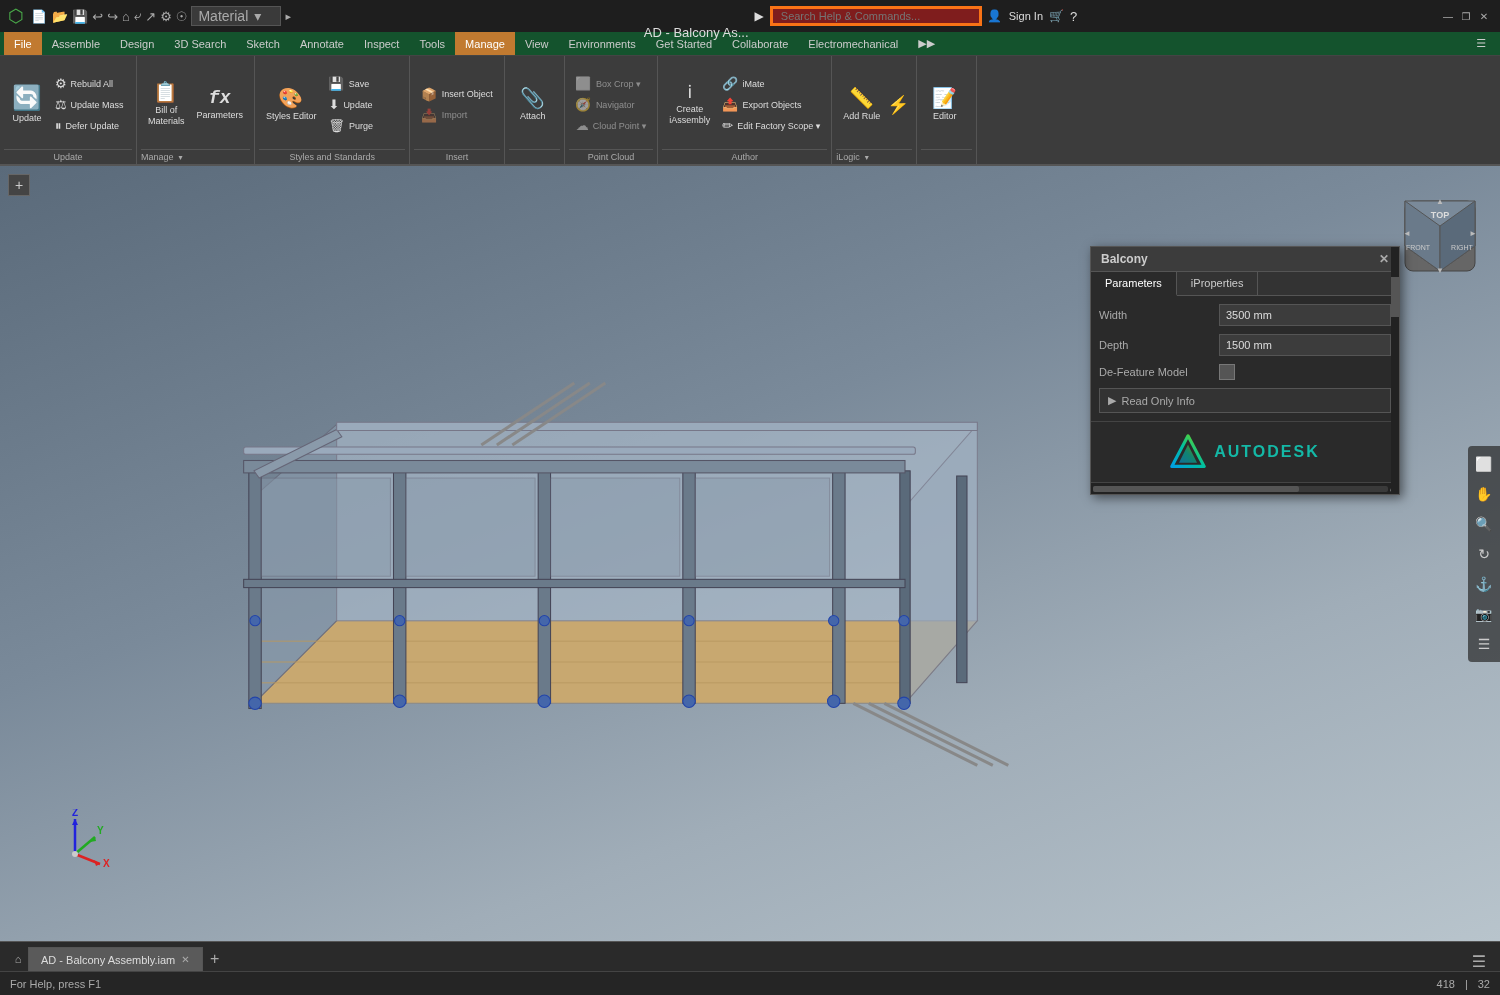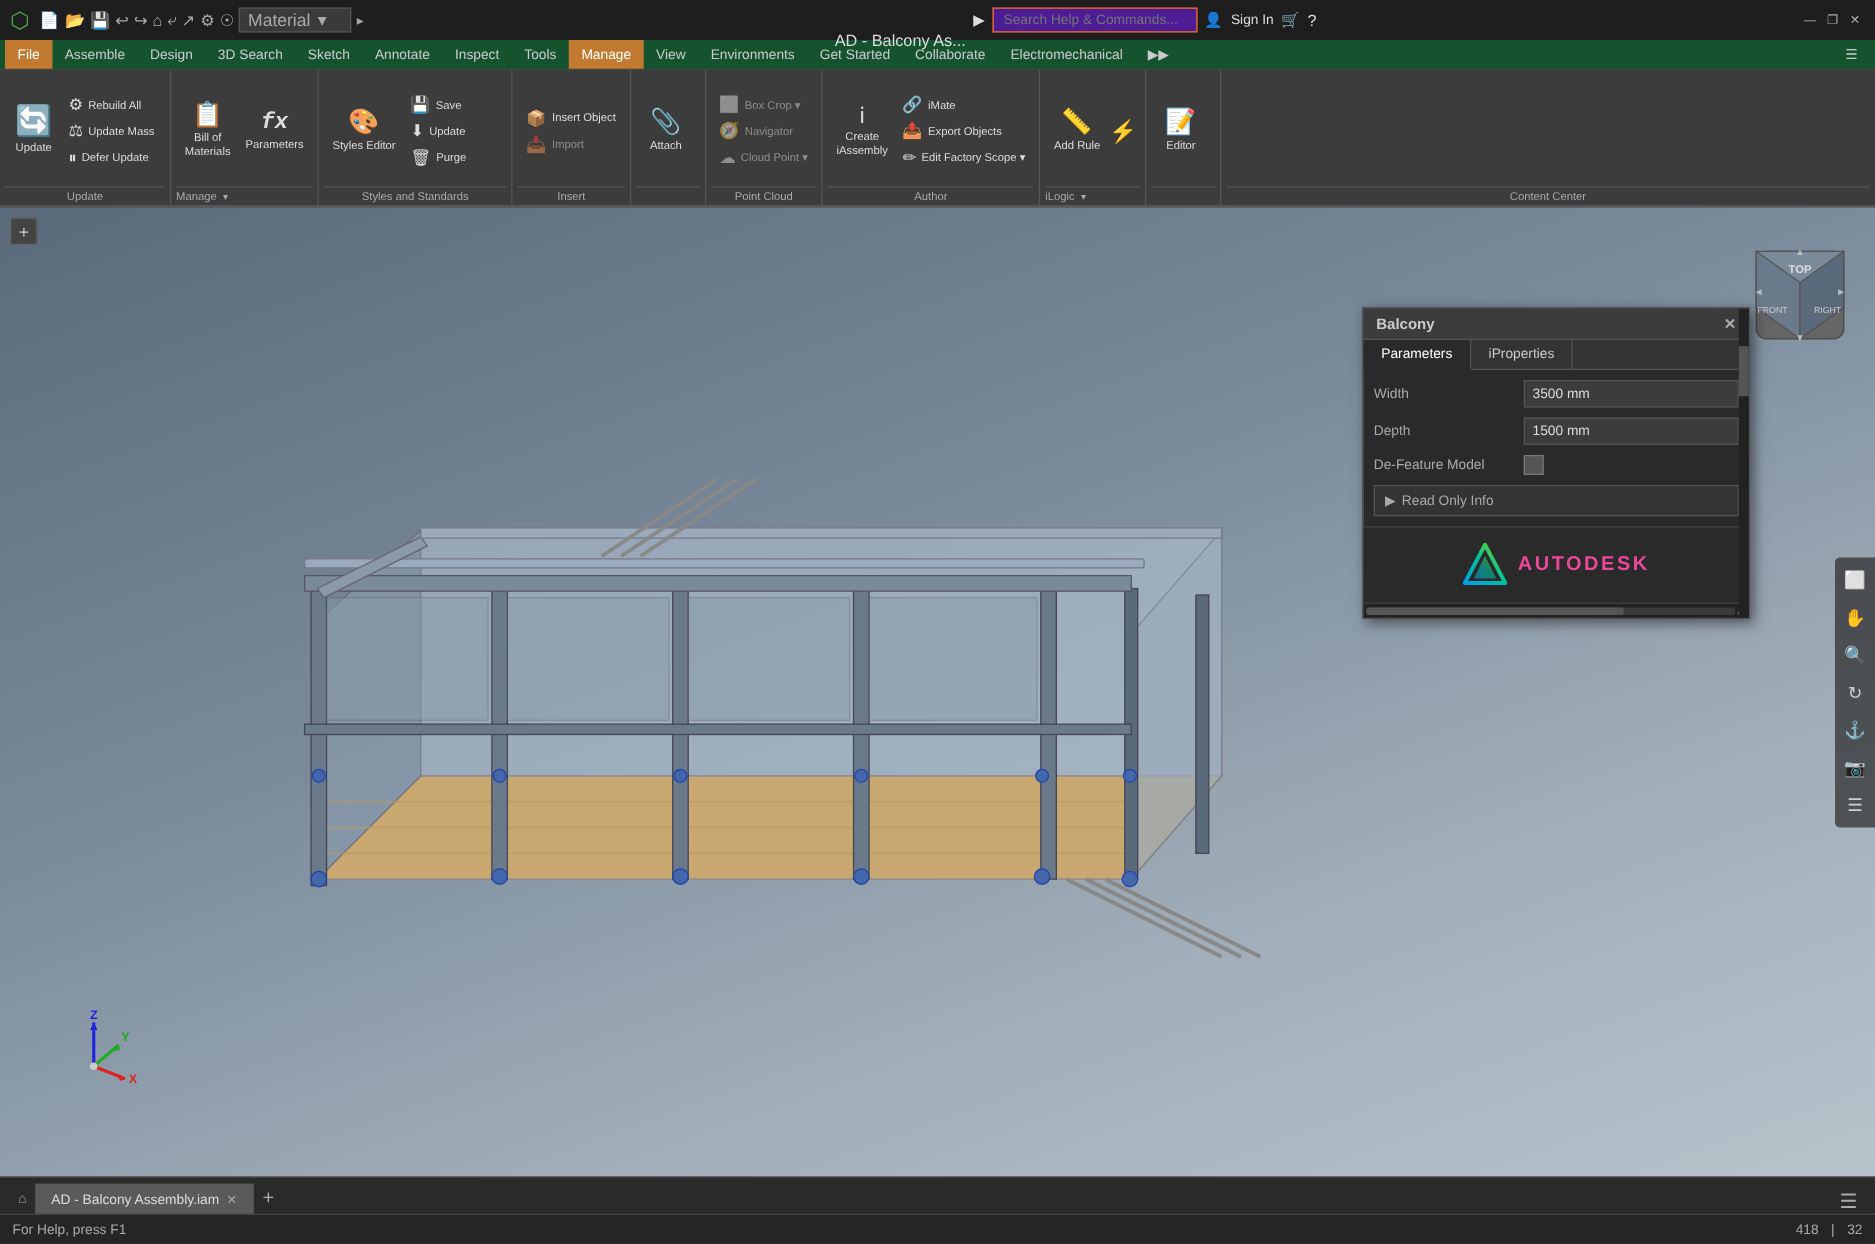--- a/index.html
+++ b/index.html
@@ -19,26 +19,26 @@
       flex: 1;
       text-align: center;
       font-size: 12px;
       color: #ddd;
       display: flex;
       align-items: center;
       justify-content: center;
       gap: 6px;
     }
     #titlebar .search-box {
-      background: #4c1d95;
-      border: 1px solid #f97316;
+      background: #7f1d1d;
+      border: 3px solid #f97316;
       color: #ccc;
       padding: 2px 8px;
       font-size: 11px;
-      width: 164px;
+      width: 212px;
       height: 20px;
     }
     #titlebar .window-controls {
       display: flex;
       gap: 2px;
       margin-left: 10px;
     }
     #titlebar .window-controls span {
       width: 16px;
       height: 16px;
@@ -663,24 +663,20 @@
   <div class="ribbon-group">
     <div class="ribbon-group-content">
       <div class="ribbon-btn">
         <div class="btn-icon">📝</div>
         <div>Editor</div>
       </div>
     </div>
     <div class="ribbon-group-label">&nbsp;</div>
   </div>
 
-  <div class="ribbon-group" style="flex:1;border-right:none;">
-    <div class="ribbon-group-content"></div>
-    <div class="ribbon-group-label">Content Center</div>
-  </div>
 </div>
 
 <div id="main" style="height: calc(995px - 32px - 24px - 110px - 30px - 24px); position:relative;">
 
   <div id="viewport">
 
     <div style="position:absolute;top:8px;left:8px;width:22px;height:22px;background:#444;border:1px solid #666;display:flex;align-items:center;justify-content:center;cursor:pointer;font-size:14px;color:#ccc;z-index:10;">+</div>
 
     <svg id="model-canvas" viewBox="0 0 1200 750" xmlns="http://www.w3.org/2000/svg">
 
@@ -829,21 +825,21 @@
             <defs>
               <linearGradient id="triGrad" x1="0%" y1="100%" x2="100%" y2="0%">
                 <stop offset="0%" style="stop-color:#00a0e3"></stop>
                 <stop offset="50%" style="stop-color:#00c0a0"></stop>
                 <stop offset="100%" style="stop-color:#80dd00"></stop>
               </linearGradient>
             </defs>
             <polygon points="20,2 38,36 2,36" fill="none" stroke="url(#triGrad)" stroke-width="3.5" stroke-linejoin="round"></polygon>
             <polygon points="20,12 30,32 10,32" fill="url(#triGrad)" opacity="0.6"></polygon>
           </svg>
-          <span style="font-size:16px;font-weight:bold;letter-spacing:2px;color:#ec4899;">AUTODESK</span>
+          <span style="font-size:16px;font-weight:bold;letter-spacing:2px;color:#14b8a6;">AUTODESK</span>
         </div>
       </div>
 
       <div id="panel-scrollbar">
         <div id="panel-scrollbar-thumb"></div>
       </div>
 
       <div style="height:12px;background:#222;border-top:1px solid #444;display:flex;align-items:center;padding:0 2px;">
         <div style="flex:1;height:6px;background:#3a3a3a;border-radius:2px;position:relative;">
           <div style="width:70%;height:6px;background:#555;border-radius:2px;"></div>

